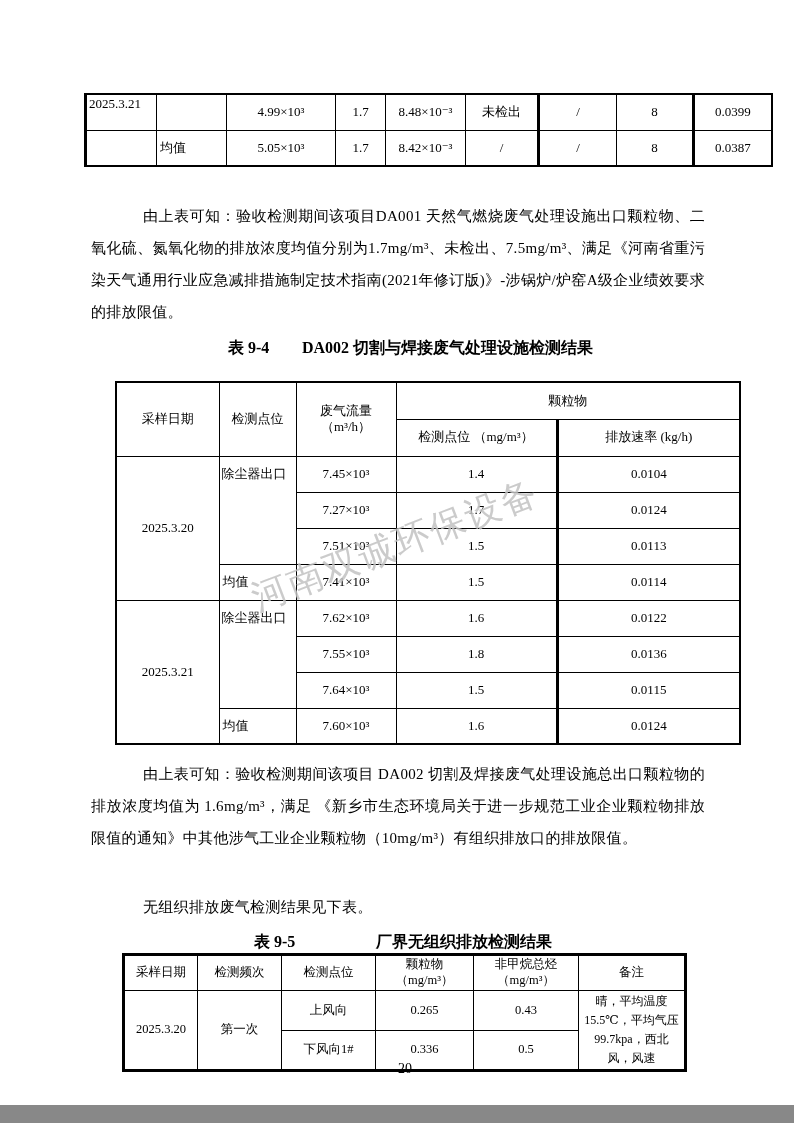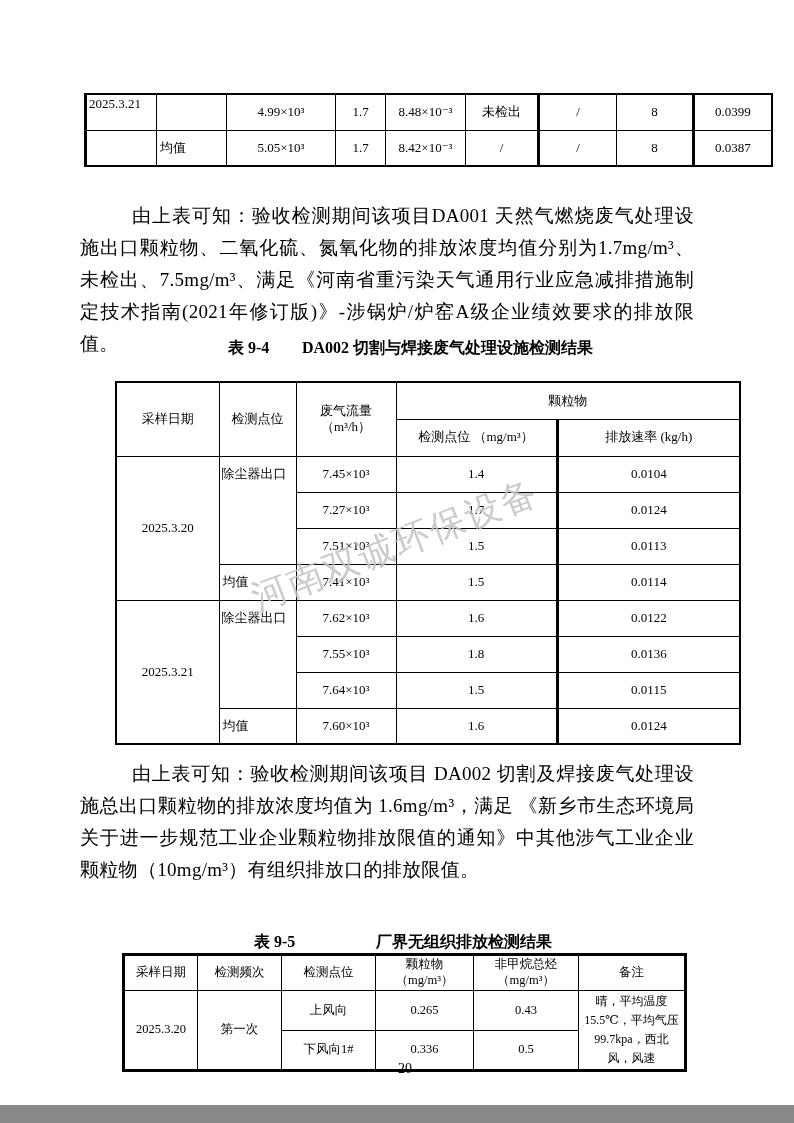--- a/index.html
+++ b/index.html
@@ -25,22 +25,22 @@
     line-height:1.25;
   }
   
   .toptable{position:absolute;left:84px;top:93px;width:686px;border:2px solid #000;border-left:3px solid #000;}
   .toptable tr{height:36px;}
   .toptable td.lalign{text-align:left;padding-left:3px;}
   .toptable td.talign{vertical-align:top;text-align:left;padding-left:2px;}
   .bL3{border-left:3px solid #000 !important;}
   
   .para{
-    position:absolute;left:80px;width:614px;
-    font-size:19px;line-height:32px;
+    position:absolute;left:91px;width:614px;
+    font-size:15px;line-height:32px;
     text-align:justify;text-indent:52px;
     letter-spacing:0.3px;
   }
   .p1{top:200px;}
   .p2{top:758px;}
   .p3{top:891px;}
   
   .tbl-title{position:absolute;font-size:16px;font-weight:bold;white-space:nowrap;}
   
   .t94{position:absolute;left:115px;top:381px;width:624px;border:2px solid #000;}
@@ -181,20 +181,21 @@
       <td class="mean">均值</td>
       <td>7.60×10³</td>
       <td>1.6</td>
       <td class="bL3">0.0124</td>
     </tr>
   </tbody>
     </table>
 
   <div class="para p2">由上表可知：验收检测期间该项目 DA002 切割及焊接废气处理设施总出口颗粒物的排放浓度均值为 1.6mg/m³，满足 《新乡市生态环境局关于进一步规范工业企业颗粒物排放限值的通知》中其他涉气工业企业颗粒物（10mg/m³）有组织排放口的排放限值。</div>
 
+  <div class="para p3">无组织排放废气检测结果见下表。</div>
 
   <span class="tbl-title" style="left:254px;top:932px;">表 9-5</span>
   <span class="tbl-title" style="left:376px;top:932px;">厂界无组织排放检测结果</span>
 
   <table class="t95">
     <colgroup>
       <col style="width:74px">
         <col style="width:84px">
         <col style="width:94px">
       <col style="width:98px">

